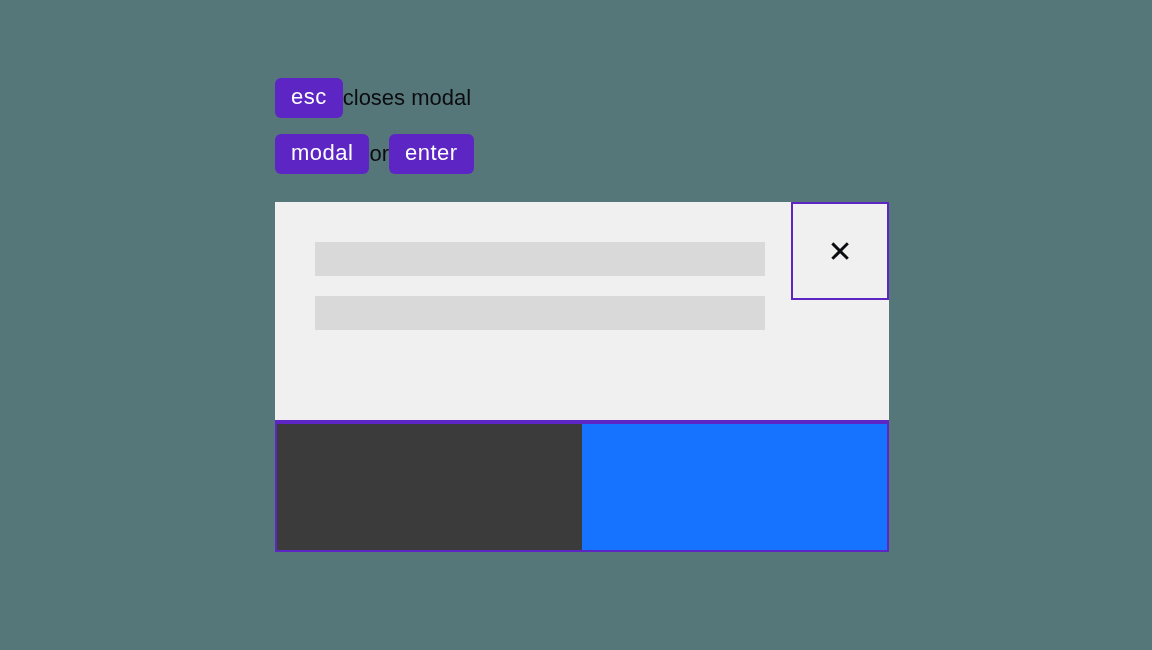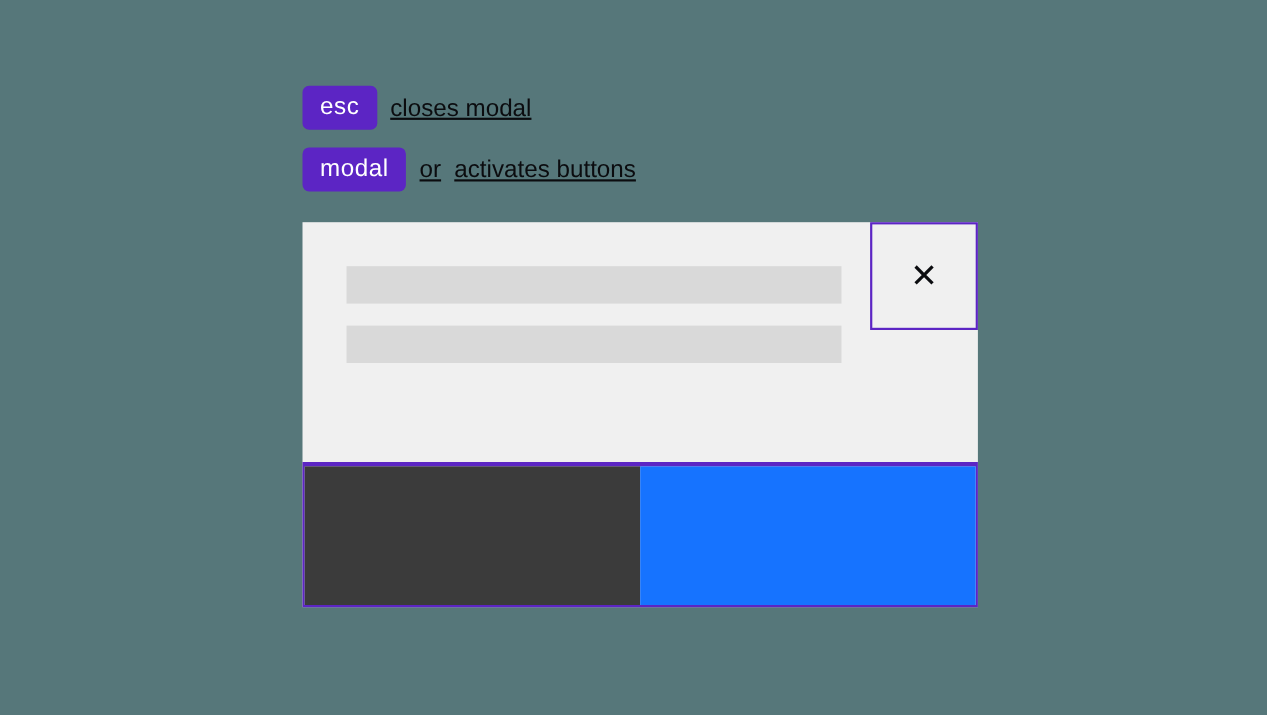--- a/index.html
+++ b/index.html
@@ -13,38 +13,36 @@
   }
   .stage {
     position: absolute;
     left: 275px;
     top: 78px;
     width: 614px;
   }
   .hint-row {
     display: flex;
     align-items: center;
-    gap: 12px;
     margin-bottom: 16px;
   }
   .key {
     background: #5c25c4;
     color: #ffffff;
     border-radius: 6px;
     padding: 8px 16px 10px 16px;
     font-size: 22px;
     line-height: 1;
     font-weight: 400;
     letter-spacing: 0.5px;
   }
   .hint-text {
     color: #0b0c0f;
     font-size: 22px;
     font-weight: 400;
-    text-decoration: underline;
   }
   .modal {
     margin-top: 28px;
     width: 614px;
     background: #f0f0f0;
     position: relative;
   }
   .modal-body {
     padding: 40px 130px 70px 40px;
   }
@@ -88,21 +86,21 @@
 <div class="stage">
 
   <div class="hint-row">
     <span class="key">esc</span>
     <span class="hint-text">closes modal</span>
   </div>
 
   <div class="hint-row">
     <span class="key">modal</span>
     <span class="hint-text">or</span>
-    <span class="hint-text">activates buttons</span>
+    <span class="key">enter</span>
   </div>
 
   <div class="modal">
     <div class="close-btn">
       <span>✕</span>
     </div>
     <div class="modal-body">
       <div class="ph"></div>
       <div class="ph"></div>
     </div>

